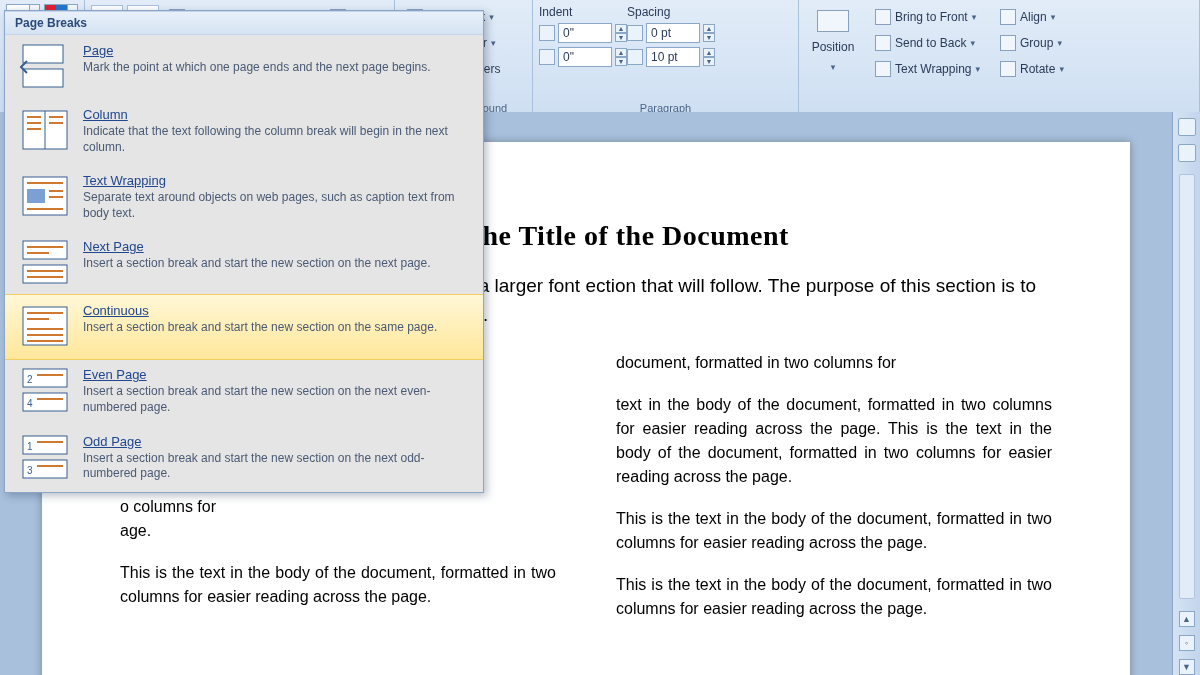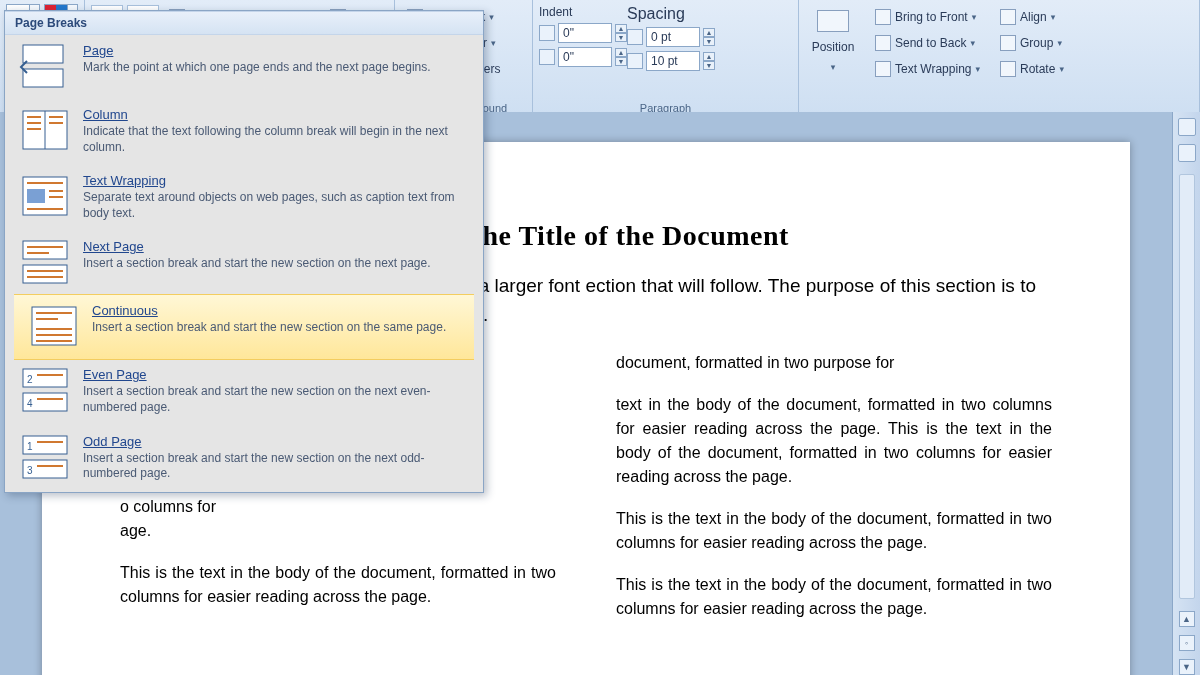--- a/index.html
+++ b/index.html
@@ -27,21 +27,21 @@
 
 
 .leftbits{display:flex;gap:4px;padding:4px 6px;border-right:1px solid #a8c0dc;}
 .leftbits .split{width:34px;height:24px;border:1px solid #8ba7c8;background:#f4f8fd;display:flex;}
 .leftbits .split .p{flex:1;} .leftbits .split .d{width:10px;border-left:1px solid #8ba7c8;display:flex;align-items:center;justify-content:center;}
 
 
 .breaks-panel { position: absolute; left: 4px; top: 10px; width: 480px; background: #e5e5e5; border: 1px solid #8aa5c5; box-shadow: 3px 3px 8px rgba(30,50,80,.3); z-index: 50; font-size: 12px; color: #2a3b58; }
 .breaks-panel .section-hdr { background: linear-gradient(#e8f0fa,#d5e3f3); border-top: 1px solid #c4d5ea; border-bottom: 1px solid #c4d5ea; padding: 4px 10px; font-weight: bold; color: #2c4a7a; }
 .breaks-panel .item { display: flex; gap: 12px; padding: 8px 10px 10px 14px; cursor: default; }
-.breaks-panel .item.hover { background: linear-gradient(#fff7d6,#ffe79a); border-top: 1px solid #f3cd5f; border-bottom: 1px solid #f3cd5f; margin: -1px 9px; }
+.breaks-panel .item.hover { background: linear-gradient(#fff7d6,#ffe79a); border-top: 1px solid #f3cd5f; border-bottom: 1px solid #f3cd5f; margin: -1px 0; }
 .breaks-panel .item .thumb { width: 52px; height: 46px; flex: none; }
 .breaks-panel .item .txt .ttl { color: #21478e; text-decoration: underline; font-size: 13px; margin-bottom: 2px; }
 .breaks-panel .item .txt .desc { color: #4a5a74; line-height: 1.3; font-size: 12px; }
 
 
 .thumb svg { width: 100%; height: 100%; }
 
 
 .workspace { position: absolute; left: 0; right: 28px; top: 112px; bottom: 0; background: #a8c0db; display: flex; justify-content: center; overflow: hidden; }
 .page { width: 1088px; min-height: 800px; background: #fff; box-shadow: 0 0 8px rgba(0,0,0,.3); margin-top: 30px; padding: 78px 78px 30px; font-family: Verdana, sans-serif; color: #000; }
@@ -154,21 +154,21 @@
           <div class="field">
               <span>0"</span>
             </div>
           <div class="spinbtns">
               <div>▲</div>
               <div>▼</div>
             </div>
         </div>
       </div>
       <div class="vcol" style="gap:4px;">
-        <div style="font-size:16px;color:#2a3b58;">Spacing</div>
+        <div style="font-size:12px;color:#2a3b58;">Spacing</div>
         <div class="spin">
           <span class="tiny-icon"></span>
           <div class="field">
               <span>0 pt</span>
             </div>
           <div class="spinbtns">
               <div>▲</div>
               <div>▼</div>
             </div>
         </div>
@@ -375,21 +375,21 @@
         <span>of the</span><br>
         <span>o columns for</span><br>
         <span>age. This is the</span><br>
         <span>ument, formatted</span><br>
         <span>eading across the</span><br>
         <span>e body of the</span><br>
         <span>o columns for</span><br>
         <span>age.</span>
       </p>
       <p>This is the text in the body of the document, formatted in two columns for easier reading across the page.</p>
-      <p>document, formatted in two purpose for</p>
+      <p>document, formatted in two columns for</p>
       <p>text in the body of the document, formatted in two columns for easier reading across the page. This is the text in the body of the document, formatted in two columns for easier reading across the page.</p>
       <p>This is the text in the body of the document, formatted in two columns for easier reading across the page.</p>
       <p>This is the text in the body of the document, formatted in two columns for easier reading across the page.</p>
     </div>
   </div>
 </div>
 
 <div class="rightbar">
   <div class="ric"></div>
   <div class="ric"></div>

